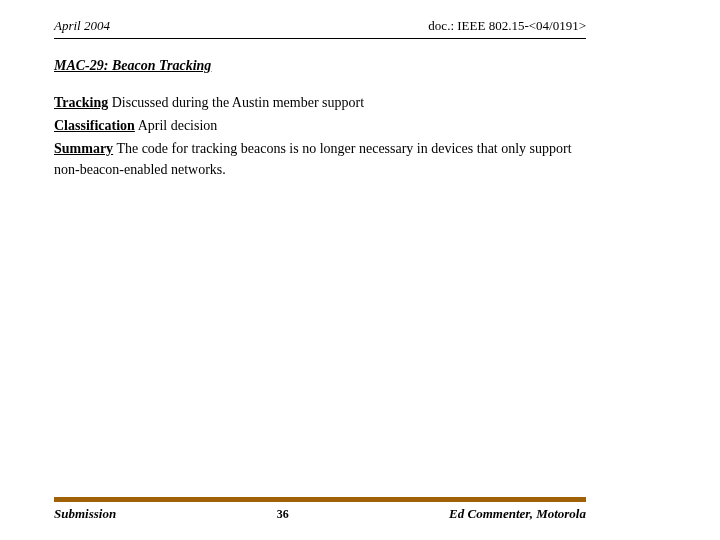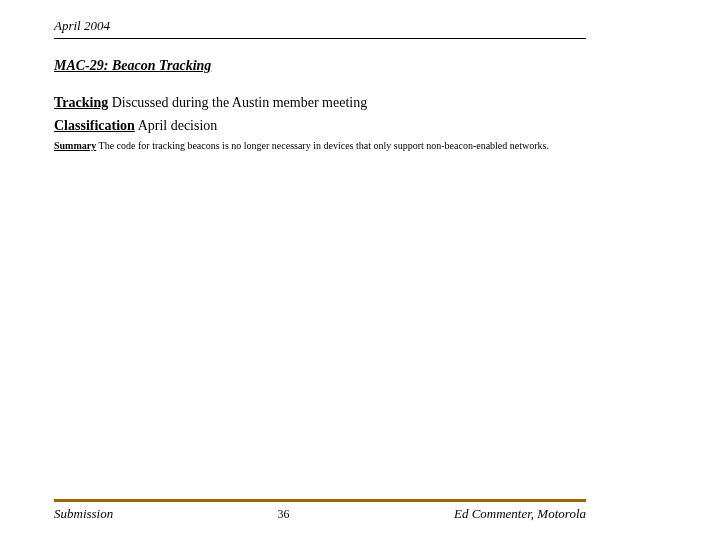--- a/index.html
+++ b/index.html
@@ -69,31 +69,32 @@
     }
 
     .references-line {
       font-size: 14px;
       font-weight: bold;
       text-decoration: underline;
       margin-bottom: 2px;
     }
 
     .summary-text {
-      font-size: 10px;
+      font-size: 14px;
       margin-bottom: 2px;
     }
 
     .footer {
       display: flex;
       justify-content: space-between;
       align-items: flex-end;
-      border-top: 3px solid #a16207;
+      border-top: 5px solid #a16207;
       padding-top: 4px;
       margin-top: auto;
+      font-weight: bold;
     }
 
     .footer-left {
       font-size: 13px;
       font-style: italic;
     }
 
     .footer-center {
       font-size: 12px;
       text-align: right;
@@ -104,29 +105,30 @@
       font-style: italic;
     }
   </style>
 </head>
 <body>
 
 <div class="page">
 
   <div class="header">
     <span class="header-left">April 2004</span>
+    <span class="header-right">doc.: IEEE 802.15-&lt;04/0191&gt;</span>
   </div>
 
   <div class="content">
 
     <div class="title-line">MAC-29: Beacon Tracking</div>
 
     <div class="field-line">
       <span class="field-label">Tracking</span>
-      <span> Discussed during the Austin member meeting</span>
+      <span> Discussed during the Austin member support</span>
     </div>
 
     <div class="field-line">
       <span class="field-label">Classification</span>
       <span> April decision</span>
     </div>
 
 
     <div class="summary-text">
       <span class="field-label">Summary</span>

